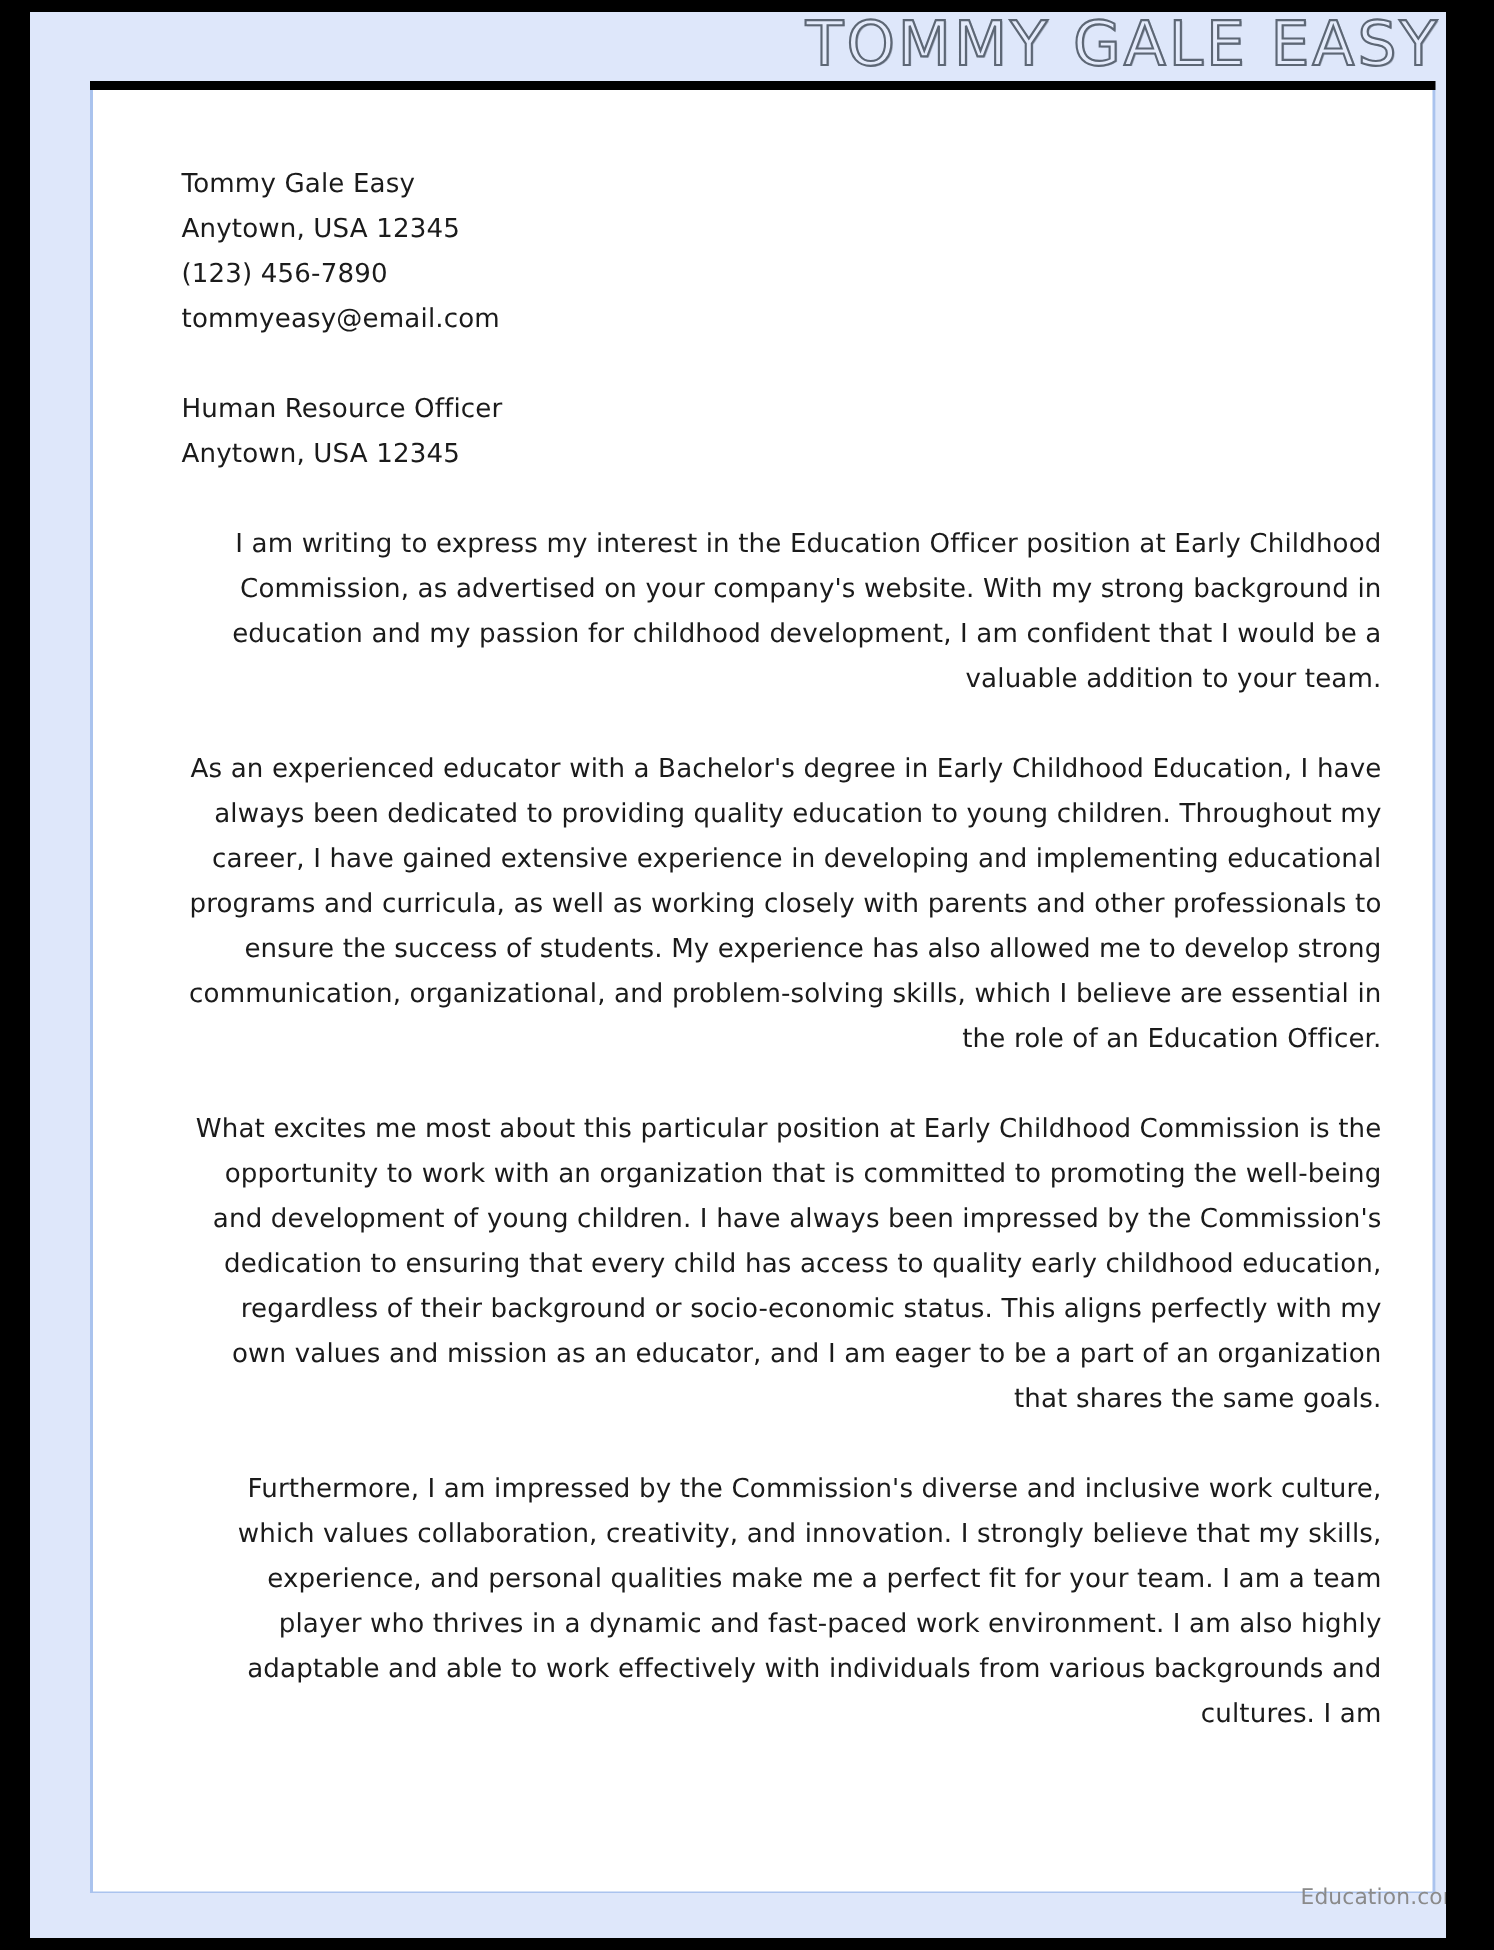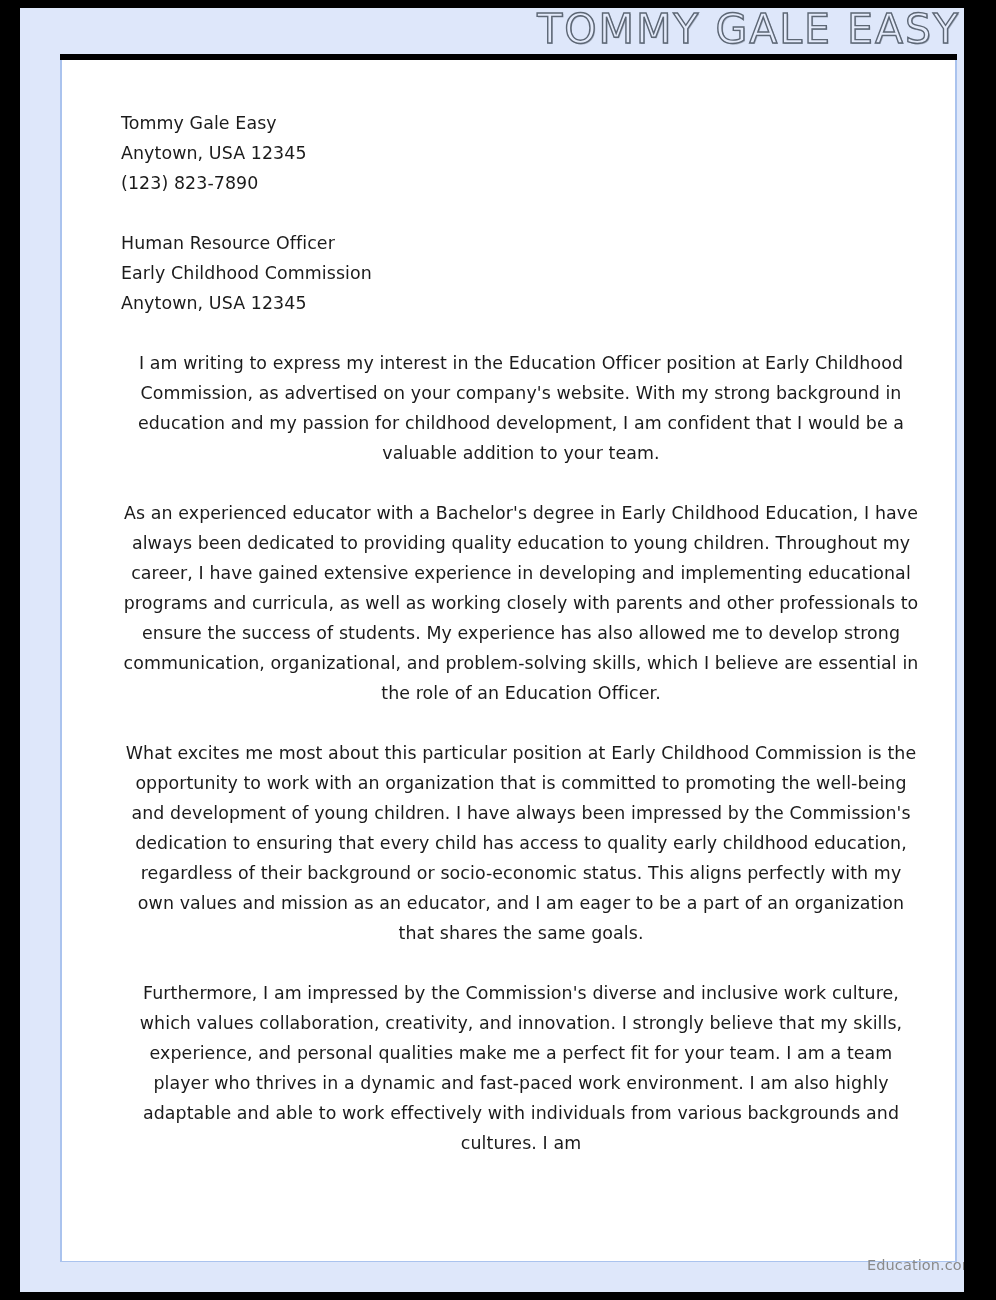--- a/index.html
+++ b/index.html
@@ -92,21 +92,21 @@
     line-height: 30px;
     color: #1b1b1b;
     letter-spacing: 0.1px;
   }
 
   .addr-line { display: block; white-space: nowrap; }
 
   .block { margin-bottom: 30px; }
   .block:last-child { margin-bottom: 0; }
 
-  p.para { text-align: center; }
+  p.para { text-align: right; }
 
   
   #watermark {
     position: absolute;
     left: 805px;
     top: 1196px;
     font-size: 14.5px;
     line-height: 18px;
     color: #8a8a8a;
     white-space: nowrap;
@@ -126,26 +126,26 @@
 
     <div id="banner-rule"></div>
 
     <div id="page">
 
       <div id="letter">
 
         <div class="block">
           <span class="addr-line">Tommy Gale Easy</span>
           <span class="addr-line">Anytown, USA 12345</span>
-          <span class="addr-line">(123) 823-7890</span>
+          <span class="addr-line">(123) 456-7890</span>
+          <span class="addr-line">tommyeasy@email.com</span>
         </div>
 
         <div class="block">
           <span class="addr-line">Human Resource Officer</span>
-          <span class="addr-line">Early Childhood Commission</span>
           <span class="addr-line">Anytown, USA 12345</span>
         </div>
 
 
         <p class="para block">I am writing to express my interest in the Education Officer position at Early Childhood Commission, as advertised on your company's website. With my strong background in education and my passion for childhood development, I am confident that I would be a valuable addition to your team.</p>
         <p class="para block">As an experienced educator with a Bachelor's degree in Early Childhood Education, I have always been dedicated to providing quality education to young children. Throughout my career, I have gained extensive experience in developing and implementing educational programs and curricula, as well as working closely with parents and other professionals to ensure the success of students. My experience has also allowed me to develop strong communication, organizational, and problem-solving skills, which I believe are essential in the role of an Education Officer.</p>
         <p class="para block">What excites me most about this particular position at Early Childhood Commission is the opportunity to work with an organization that is committed to promoting the well-being and development of young children. I have always been impressed by the Commission's dedication to ensuring that every child has access to quality early childhood education, regardless of their background or socio-economic status. This aligns perfectly with my own values and mission as an educator, and I am eager to be a part of an organization that shares the same goals.</p>
         <p class="para block">Furthermore, I am impressed by the Commission's diverse and inclusive work culture, which values collaboration, creativity, and innovation. I strongly believe that my skills, experience, and personal qualities make me a perfect fit for your team. I am a team player who thrives in a dynamic and fast-paced work environment. I am also highly adaptable and able to work effectively with individuals from various backgrounds and cultures. I am</p>
 
       </div>

